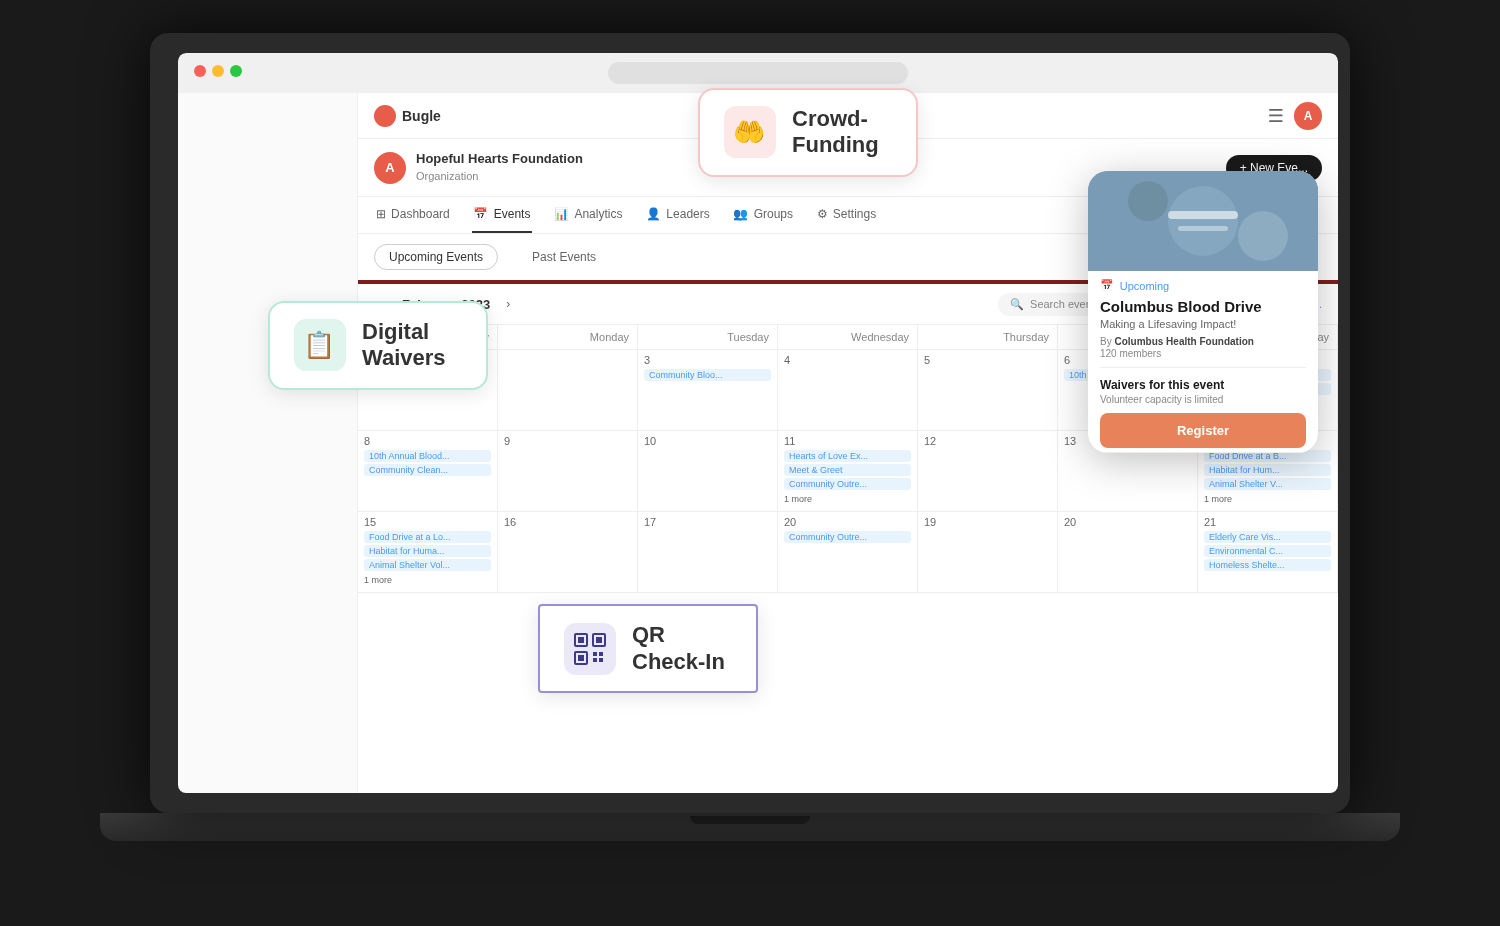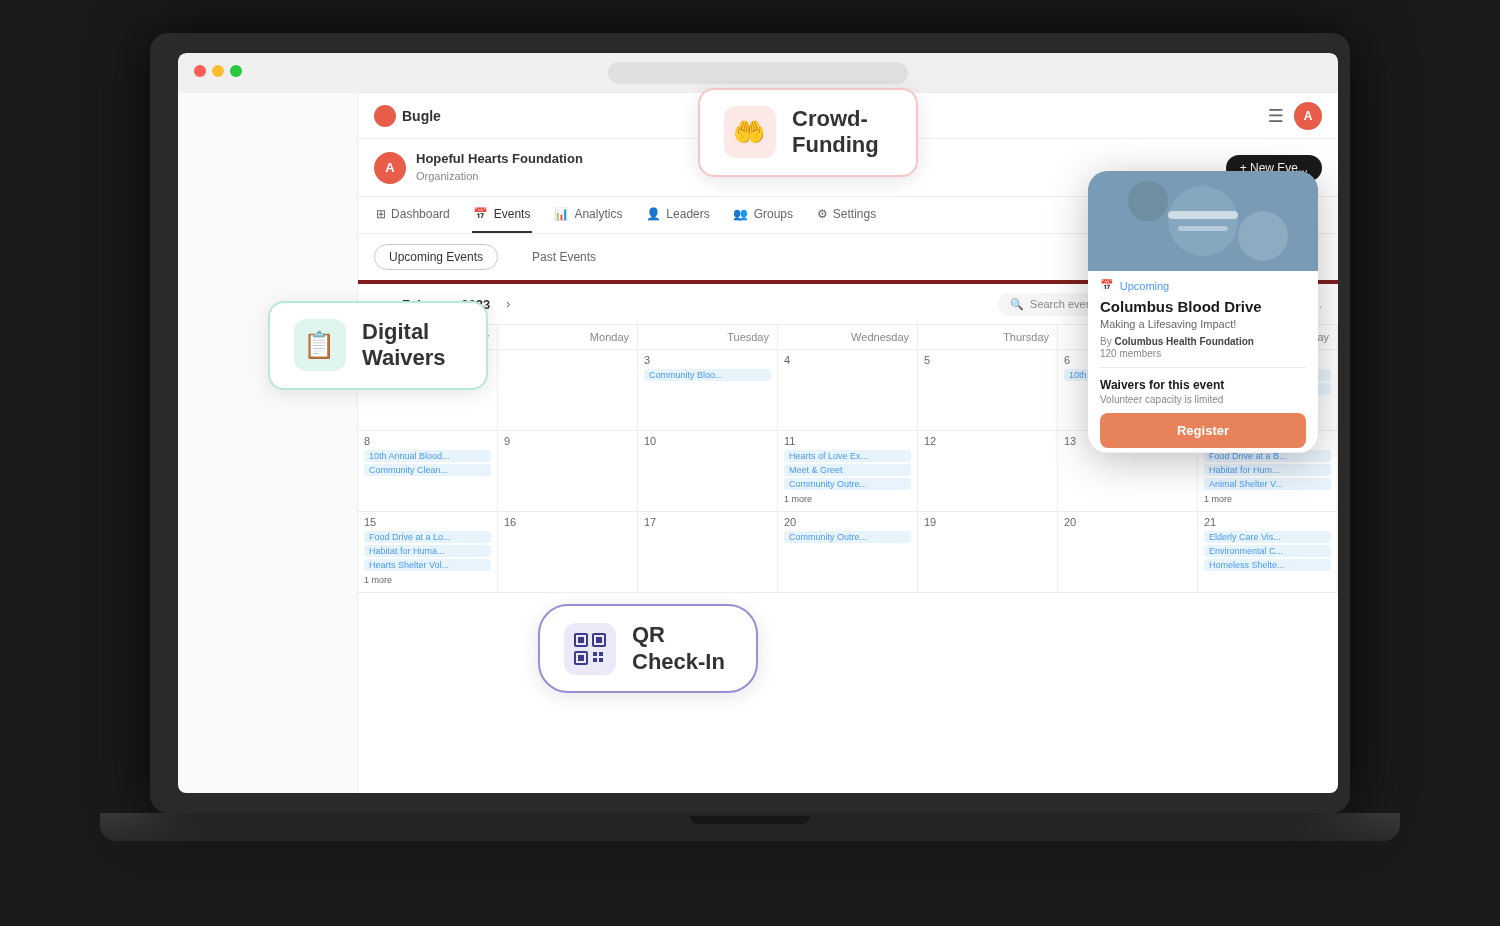--- a/index.html
+++ b/index.html
@@ -480,21 +480,21 @@
       color: #333;
       line-height: 1.2;
     }
 
     .qr-checkin-card {
       position: absolute;
       bottom: 100px;
       left: 360px;
       background: #fff;
       border: 2px solid #9b8ed4;
-      border-radius: 30px;
+      border-radius: 4px;
       padding: 16px 24px;
       display: flex;
       align-items: center;
       gap: 16px;
       box-shadow: 0 4px 20px rgba(0,0,0,0.1);
       z-index: 20;
       min-width: 220px;
     }
 
     .qr-icon {
@@ -846,21 +846,21 @@
                 <span class="event-chip">Animal Shelter V...</span>
                 <span class="more-events">1 more</span>
               </div>
             </div>
 
             <div class="calendar-week">
               <div class="calendar-cell">
                 <div class="cell-day">15</div>
                 <span class="event-chip">Food Drive at a Lo...</span>
                 <span class="event-chip">Habitat for Huma...</span>
-                <span class="event-chip">Hearts Shelter Vol...</span>
+                <span class="event-chip">Animal Shelter Vol...</span>
                 <span class="more-events">1 more</span>
               </div>
               <div class="calendar-cell">
                 <div class="cell-day">16</div>
               </div>
               <div class="calendar-cell">
                 <div class="cell-day">17</div>
               </div>
               <div class="calendar-cell">
                 <div class="cell-day">20</div>

